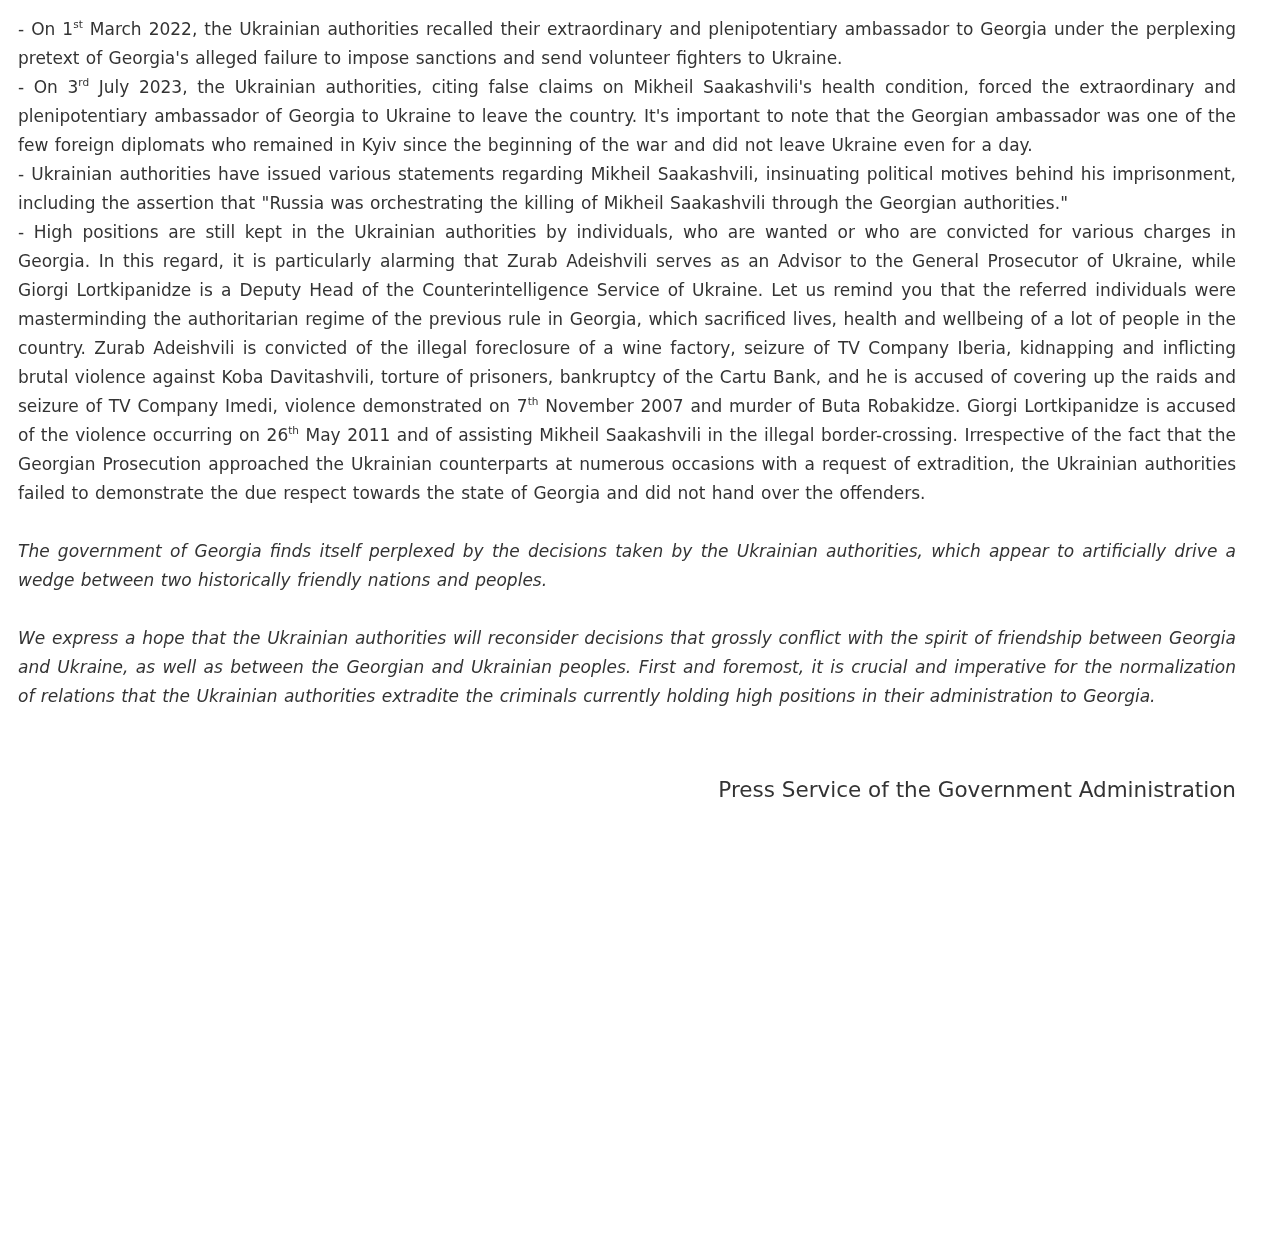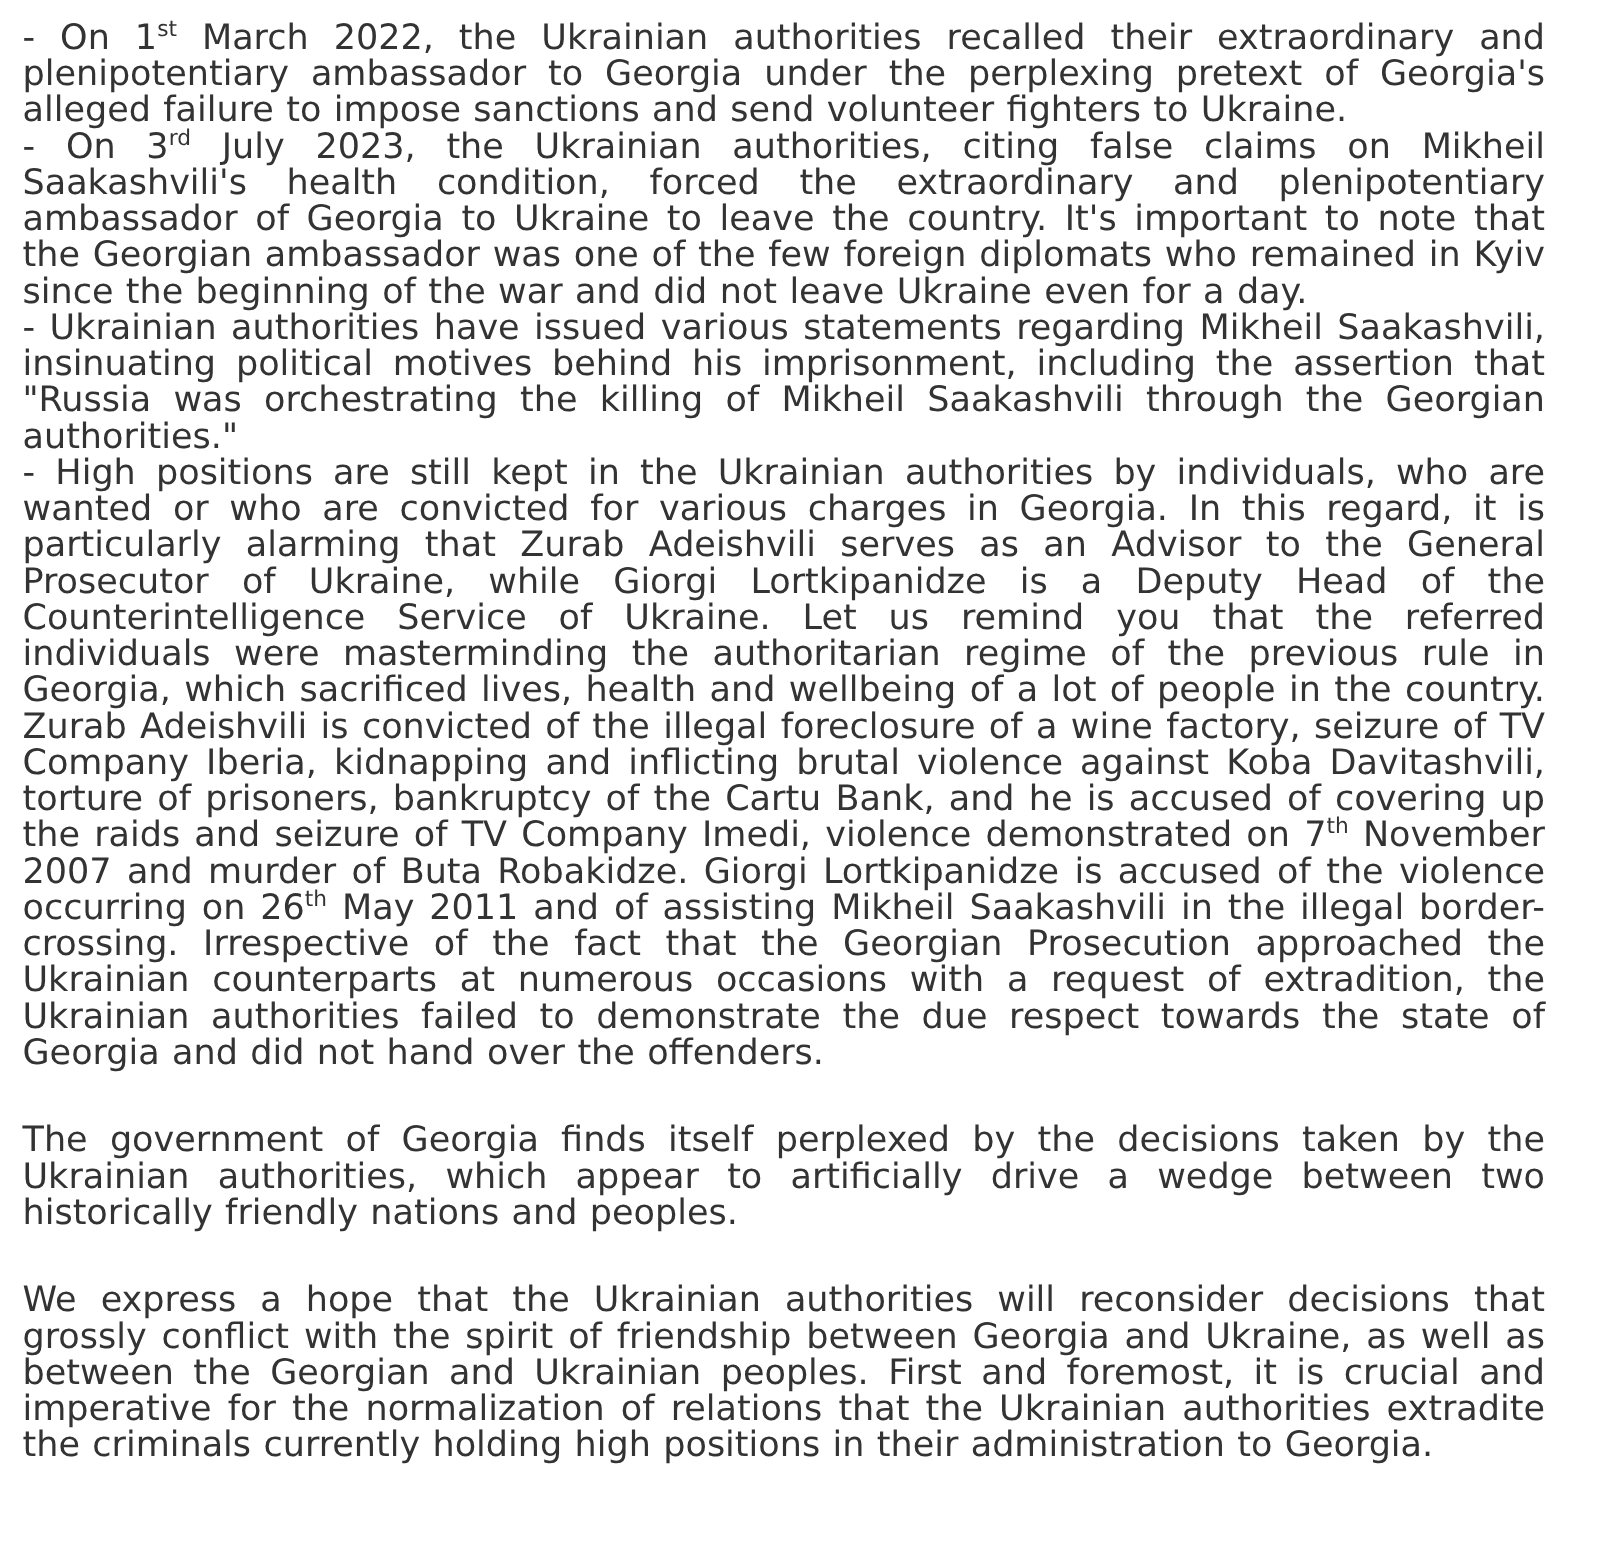--- a/index.html
+++ b/index.html
@@ -13,27 +13,28 @@
     color: #333333;
     font-family: "DejaVu Sans", "Liberation Sans", sans-serif;
     box-sizing: border-box;
     overflow: hidden;
   }
   .doc {
     padding: 15px 44px 0 18px;
   }
   .para {
     margin: 0;
-    font-size: 28px;
+    font-size: 17px;
     line-height: 29px;
     text-align: justify;
     word-spacing: 1px;
   }
   .para.spaced {
-    margin-top: 41px;
+    margin-top: 29px;
+    font-style: italic;
   }
   sup {
     font-size: 0.62em;
     line-height: 0;
     vertical-align: super;
   }
   .signature {
     margin: 64px 0 0 0;
     font-size: 21.5px;
     line-height: 29px;
@@ -45,13 +46,14 @@
 
 <div class="doc">
   <div>
       <p class="para">- On 1<sup>st</sup> March 2022, the Ukrainian authorities recalled their extraordinary and plenipotentiary ambassador to Georgia under the perplexing pretext of Georgia's alleged failure to impose sanctions and send volunteer fighters to Ukraine.</p>
       <p class="para">- On 3<sup>rd</sup> July 2023, the Ukrainian authorities, citing false claims on Mikheil Saakashvili's health condition, forced the extraordinary and plenipotentiary ambassador of Georgia to Ukraine to leave the country. It's important to note that the Georgian ambassador was one of the few foreign diplomats who remained in Kyiv since the beginning of the war and did not leave Ukraine even for a day.</p>
       <p class="para">- Ukrainian authorities have issued various statements regarding Mikheil Saakashvili, insinuating political motives behind his imprisonment, including the assertion that "Russia was orchestrating the killing of Mikheil Saakashvili through the Georgian authorities."</p>
       <p class="para">- High positions are still kept in the Ukrainian authorities by individuals, who are wanted or who are convicted for various charges in Georgia. In this regard, it is particularly alarming that Zurab Adeishvili serves as an Advisor to the General Prosecutor of Ukraine, while Giorgi Lortkipanidze is a Deputy Head of the Counterintelligence Service of Ukraine. Let us remind you that the referred individuals were masterminding the authoritarian regime of the previous rule in Georgia, which sacrificed lives, health and wellbeing of a lot of people in the country. Zurab Adeishvili is convicted of the illegal foreclosure of a wine factory, seizure of TV Company Iberia, kidnapping and inflicting brutal violence against Koba Davitashvili, torture of prisoners, bankruptcy of the Cartu Bank, and he is accused of covering up the raids and seizure of TV Company Imedi, violence demonstrated on 7<sup>th</sup> November 2007 and murder of Buta Robakidze. Giorgi Lortkipanidze is accused of the violence occurring on 26<sup>th</sup> May 2011 and of assisting Mikheil Saakashvili in the illegal border-crossing. Irrespective of the fact that the Georgian Prosecution approached the Ukrainian counterparts at numerous occasions with a request of extradition, the Ukrainian authorities failed to demonstrate the due respect towards the state of Georgia and did not hand over the offenders.</p>
       <p class="para spaced">The government of Georgia finds itself perplexed by the decisions taken by the Ukrainian authorities, which appear to artificially drive a wedge between two historically friendly nations and peoples.</p>
       <p class="para spaced">We express a hope that the Ukrainian authorities will reconsider decisions that grossly conflict with the spirit of friendship between Georgia and Ukraine, as well as between the Georgian and Ukrainian peoples. First and foremost, it is crucial and imperative for the normalization of relations that the Ukrainian authorities extradite the criminals currently holding high positions in their administration to Georgia.</p>
     </div>
+  <p class="signature">Press Service of the Government Administration</p>
 </div>
 
 </body></html>

